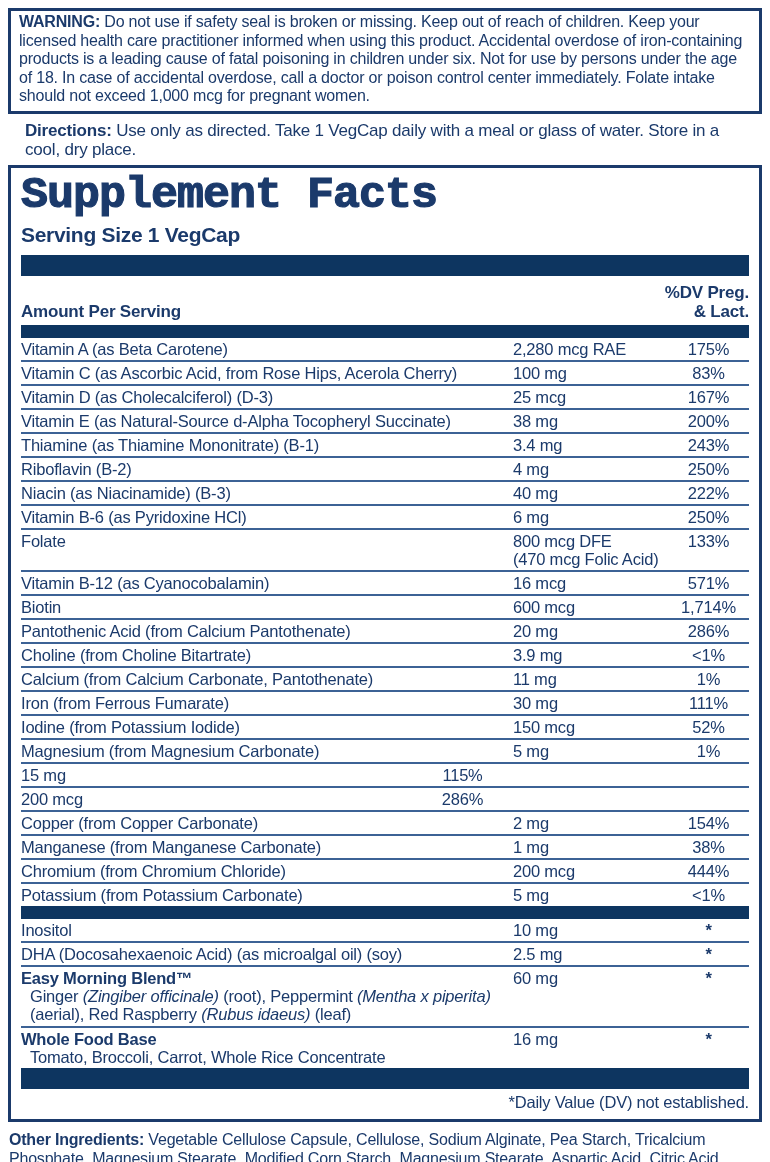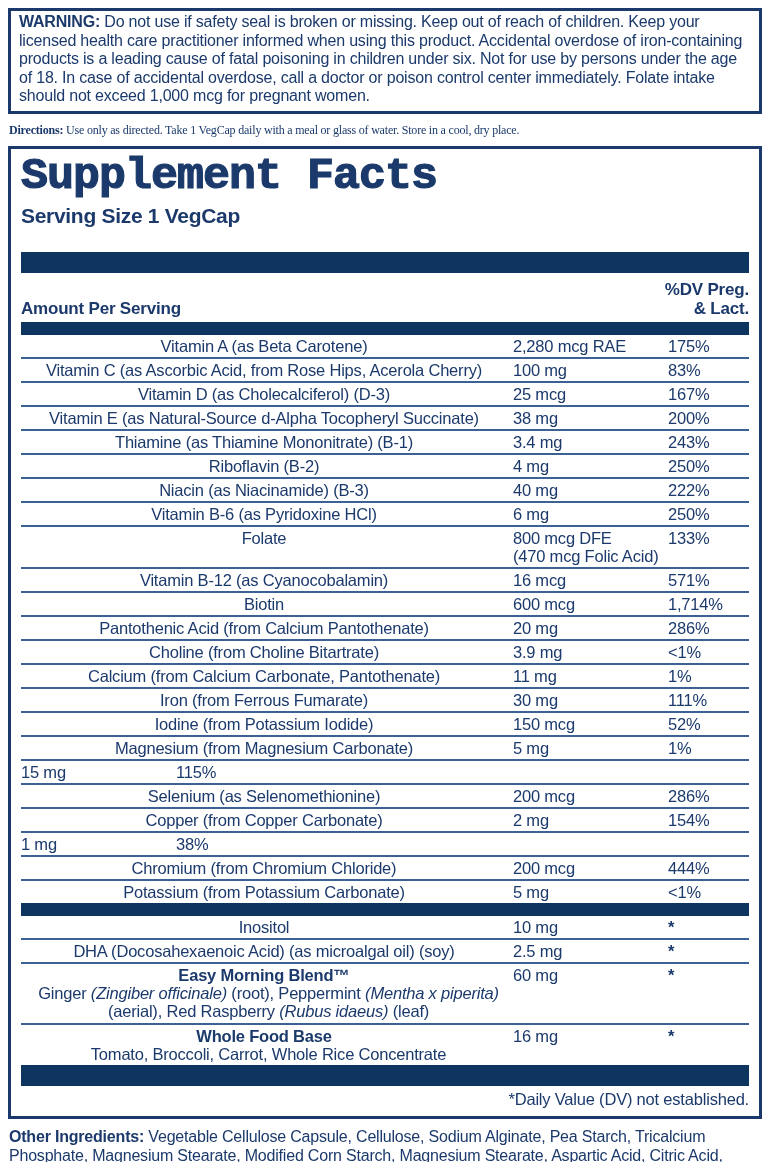--- a/index.html
+++ b/index.html
@@ -16,39 +16,39 @@
     letter-spacing:-0.2px;
     -webkit-font-smoothing:antialiased;
   }
   .page{padding:8px 8px 0;}
   .warning-box{
     border:3px solid var(--navy);
     padding:2px 8px 5px;
     font-size:16px;line-height:18.5px;
   }
   .lbl{font-weight:bold;}
-  .directions{margin:7px 0 6px;font-size:12px;line-height:19px;padding:0 1px;font-family:Liberation Serif, serif;}
+  .directions{margin:7px 16px 6px;font-size:17px;line-height:19px;padding:0 1px;}
   .facts{border:3px solid var(--navy);padding:4px 10px 6px;}
   .facts-title{
     font-size:45px;line-height:48px;font-weight:bold;letter-spacing:-1px;font-family:Liberation Mono, monospace;
     -webkit-text-stroke:1.2px currentColor;
   }
-  .serving{font-size:21px;font-weight:bold;margin:3px 0 24px;letter-spacing:-0.3px;}
+  .serving{font-size:21px;font-weight:bold;margin:3px 0 8px;letter-spacing:-0.3px;}
   .bar{height:21px;background:var(--bar);}
   .bar.thin{height:13px;}
   .cols-header{
     display:flex;justify-content:space-between;align-items:flex-end;
     padding:7px 0 4px;font-weight:bold;font-size:17px;line-height:19px;
   }
   .col-right{text-align:right;}
   #rows .srow{display:flex;align-items:flex-start;padding:2px 0 2px;font-size:16.5px;line-height:18px;}
   #rows .srow + .srow{border-top:2px solid var(--line);}
-  .c-name{width:492px;padding-right:6px;text-align:center;}
+  .c-name{width:492px;padding-right:6px;}
   .c-amt{width:155px;}
-  .c-dv{flex:1;text-align:left;}
+  .c-dv{flex:1;text-align:center;}
   .c-dv.star{font-weight:bold;}
   .srow.bold .nm{font-weight:bold;}
   .sub{padding-left:9px;line-height:18.5px;}
   .footnote{padding:4px 0 1px;font-size:16.5px;text-align:right;}
   .para{font-size:16px;line-height:19px;margin-top:8px;padding:0 1px;}
 </style>
 </head>
 <body>
 
 <div class="page">
@@ -234,38 +234,38 @@
           </div>
           <div class="c-dv">1%</div>
         </div>
         <div class="srow">
           <div class="c-amt">
             <div>15 mg</div>
           </div>
           <div class="c-dv">115%</div>
         </div>
         <div class="srow">
-          <div class="c-name">
-            <div class="nm">Selenium (as Selenomethionine)</div>
-          </div>
           <div class="c-amt">
             <div>200 mcg</div>
           </div>
           <div class="c-dv">286%</div>
         </div>
         <div class="srow">
           <div class="c-name">
             <div class="nm">Copper (from Copper Carbonate)</div>
           </div>
           <div class="c-amt">
             <div>2 mg</div>
           </div>
           <div class="c-dv">154%</div>
         </div>
         <div class="srow">
+          <div class="c-name">
+            <div class="nm">Manganese (from Manganese Carbonate)</div>
+          </div>
           <div class="c-amt">
             <div>1 mg</div>
           </div>
           <div class="c-dv">38%</div>
         </div>
         <div class="srow">
           <div class="c-name">
             <div class="nm">Chromium (from Chromium Chloride)</div>
           </div>
           <div class="c-amt">

